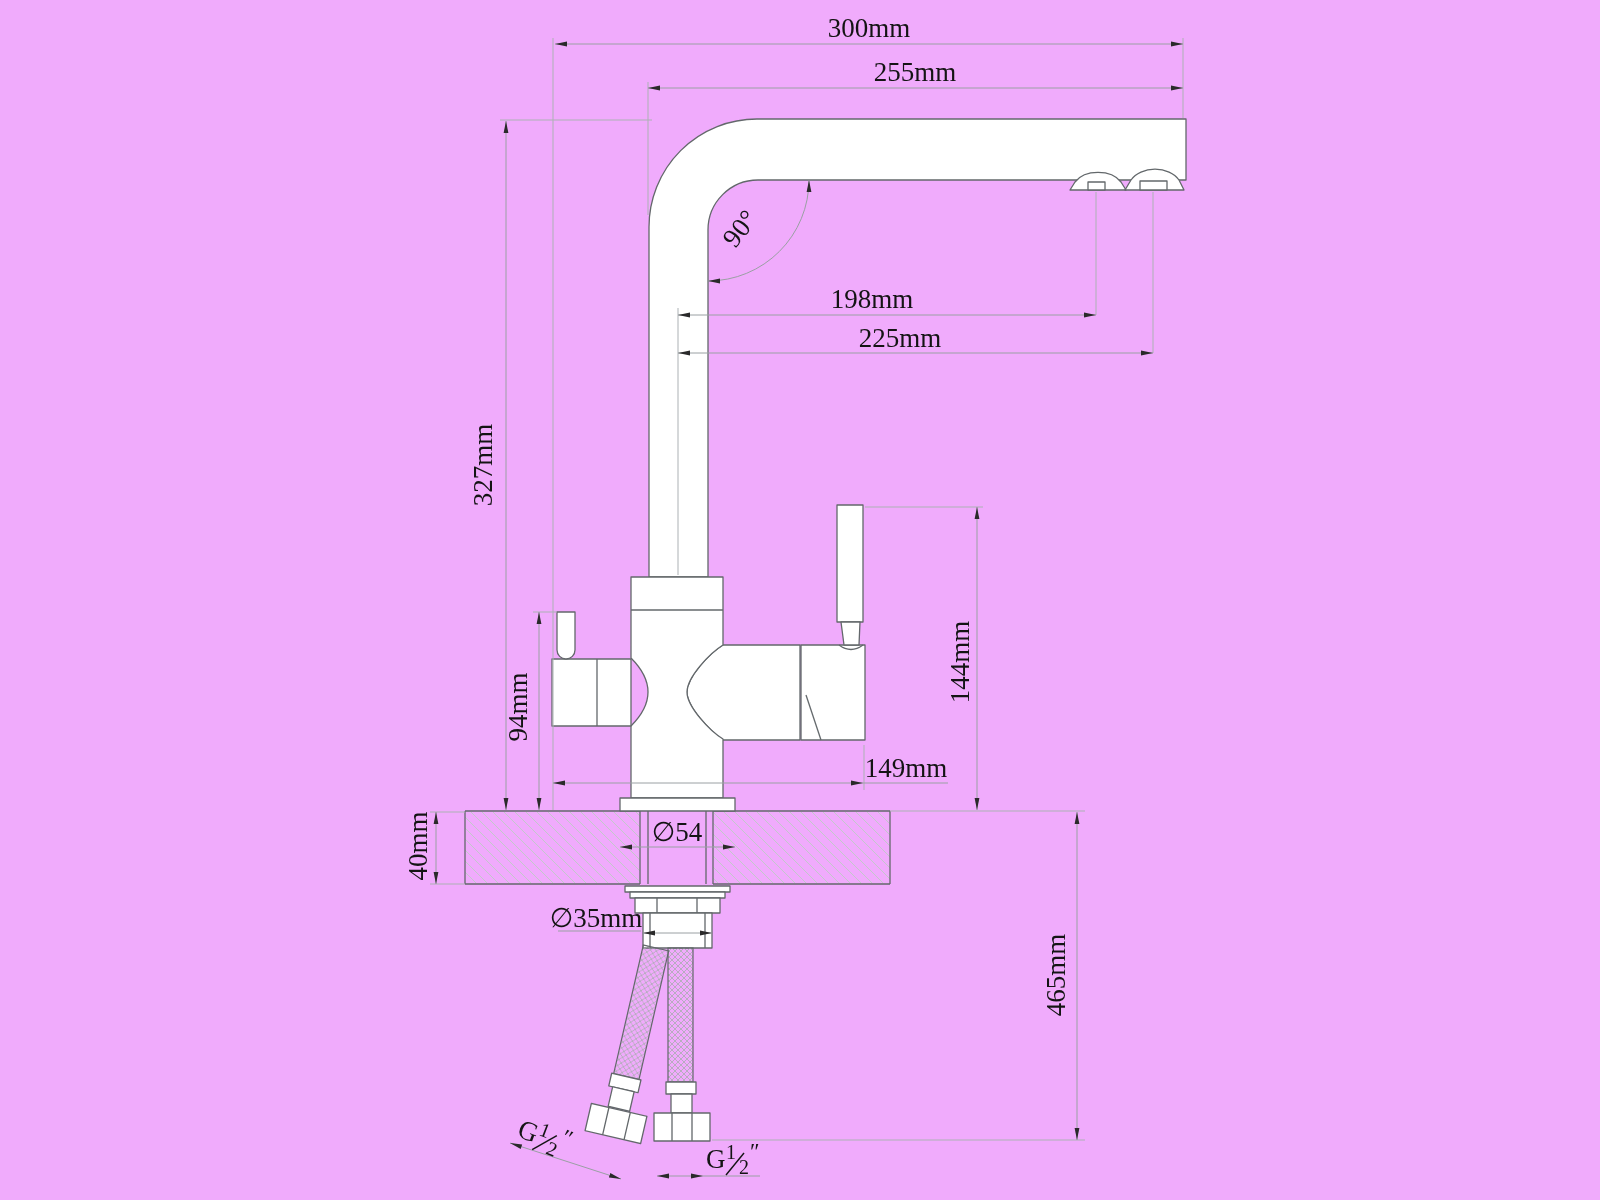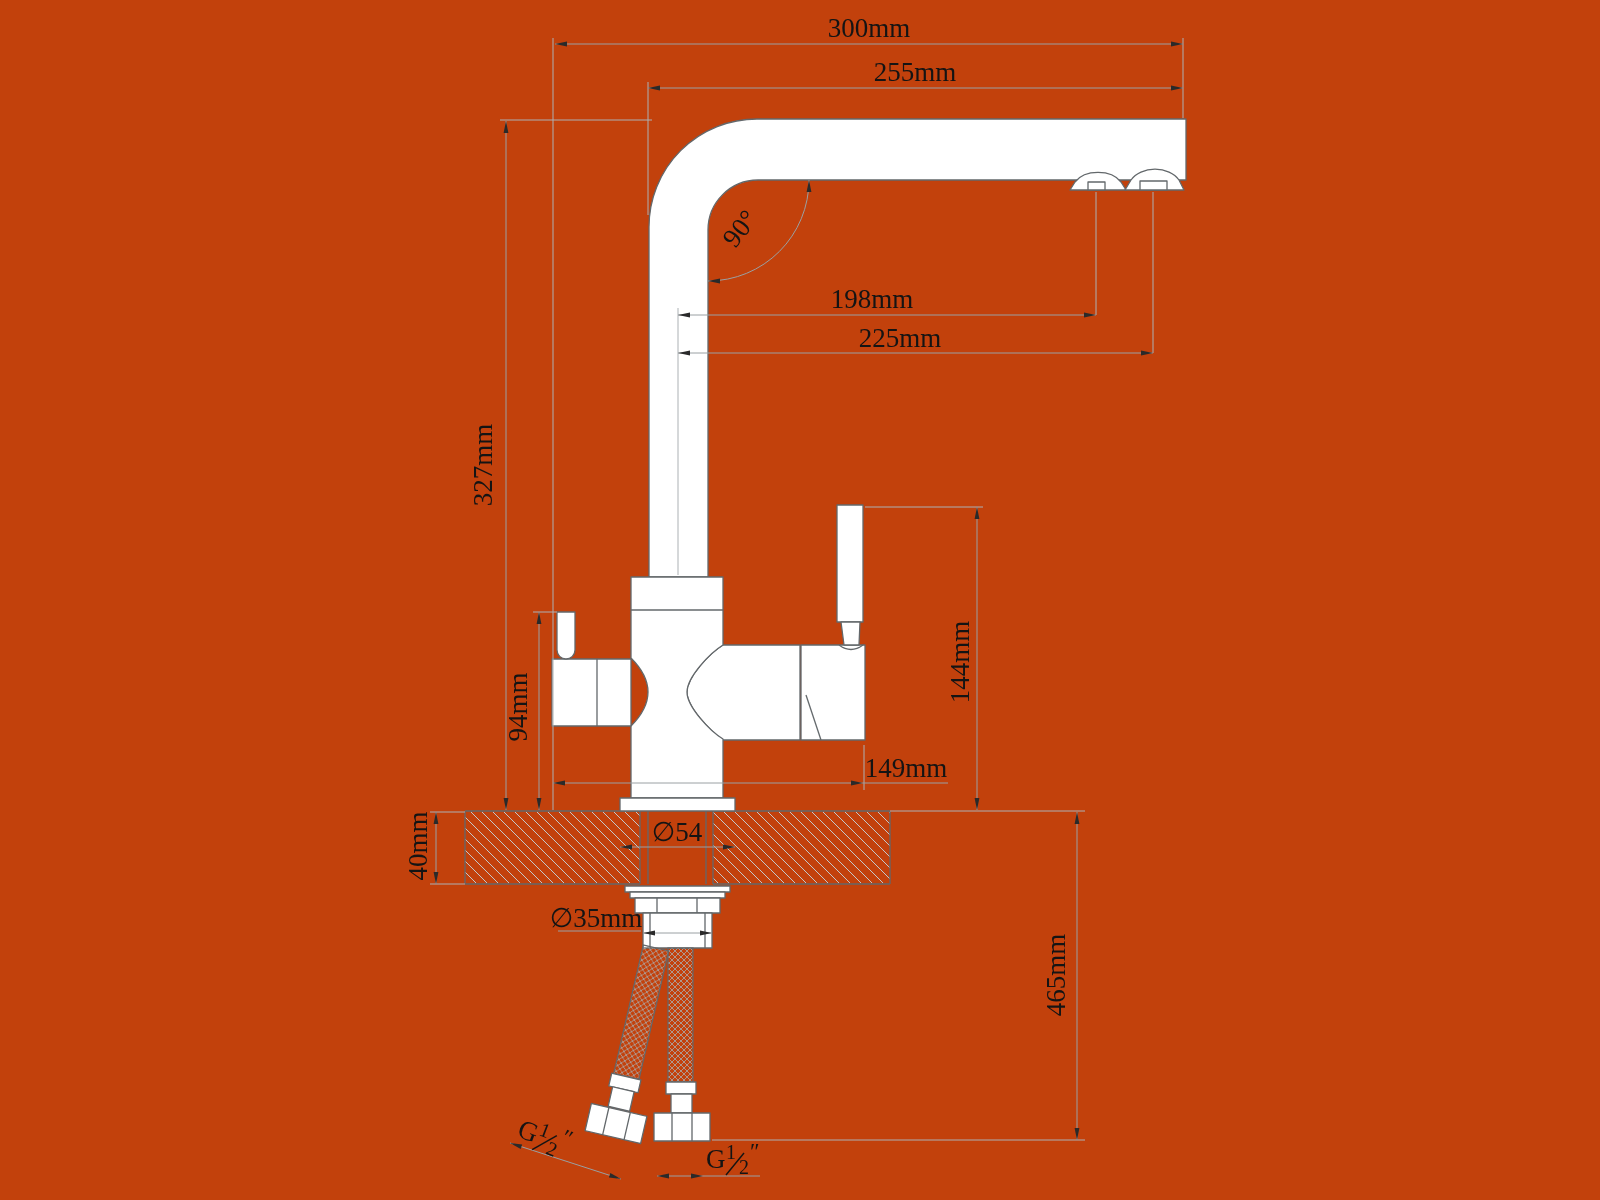--- a/index.html
+++ b/index.html
@@ -1,16 +1,16 @@
 <!DOCTYPE html>
 <html><head>
 <meta charset="utf-8">
 <style>
   html,body{margin:0;padding:0;background:#ffffff;}
-  .canvas{position:relative;width:1600px;height:1200px;background:#c2410c;overflow:hidden;
+  .canvas{position:relative;width:1600px;height:1200px;background:#f0abfc;overflow:hidden;
           font-family:"Liberation Serif","DejaVu Serif",serif;}
   svg{position:absolute;left:0;top:0;}
   .ol{fill:#ffffff;stroke:#63686b;stroke-width:1.3;stroke-linejoin:round;}
   .ln{fill:none;stroke:#63686b;stroke-width:1.3;stroke-linejoin:round;}
   .ext{fill:none;stroke:#acb1b4;stroke-width:1;}
   .dim{fill:none;stroke:#9aa0a3;stroke-width:1;
        marker-start:url(#mS);marker-end:url(#mE);}
   .dimtail{fill:none;stroke:#9aa0a3;stroke-width:1;}
   .hatched{fill:url(#hatch);stroke:none;}
   .braided{fill:url(#braid);stroke:#63686b;stroke-width:1.2;}

